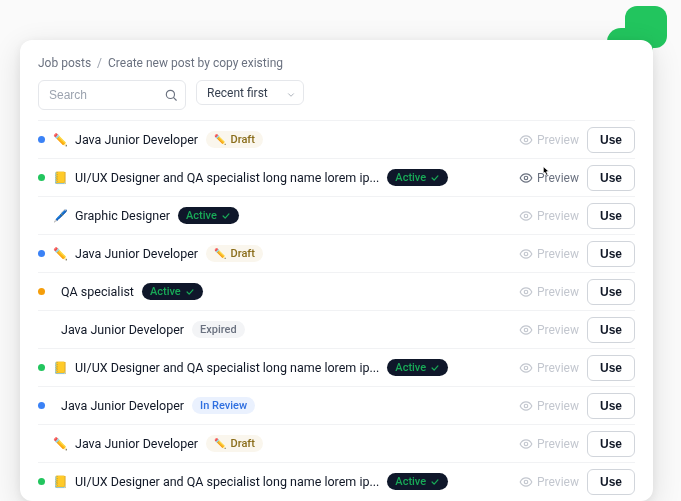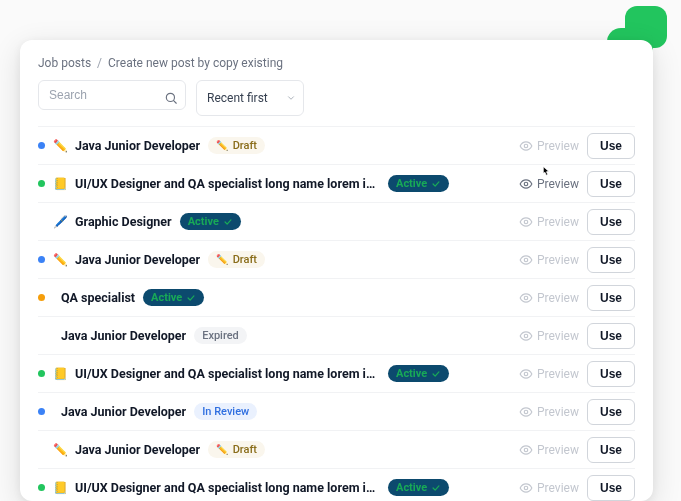--- a/index.html
+++ b/index.html
@@ -56,21 +56,21 @@
     transform: translateY(-50%);
     width: 14px; height: 14px;
     stroke: #6b7280;
   }
   .select-wrap {
     position: relative;
     flex: 0 0 108px;
   }
   .select-wrap .select {
     width: 100%;
-    height: 36px;
+    height: 25px;
     border: 1px solid #e5e7eb;
     border-radius: 6px;
     padding: 0 24px 0 10px;
     font-size: 12px;
     color: #374151;
     background: #fff;
     display: flex;
     align-items: center;
     cursor: pointer;
   }
@@ -99,40 +99,40 @@
   .dot-none   { background: transparent; }
   .emoji {
     font-size: 12px;
     width: 14px;
     text-align: center;
     flex: 0 0 auto;
   }
   .emoji.empty { width: 0; }
   .title {
     font-size: 12.5px;
-    font-weight: 700;
+    font-weight: 400;
     color: #111827;
     flex: 0 1 auto;
     white-space: nowrap;
     overflow: hidden;
     text-overflow: ellipsis;
     max-width: 305px;
   }
   .badge {
     font-size: 11px;
     padding: 2px 8px;
     border-radius: 10px;
     display: inline-flex;
     align-items: center;
     gap: 4px;
     flex: 0 0 auto;
     font-weight: 500;
   }
   .badge-draft   { background: #faf6ed; color: #8a6d1a; }
-  .badge-active  { background: #0c4a6e; color: #18a957; font-weight: bold; }
+  .badge-active  { background: #0f172a; color: #18a957; }
   .badge-expired { background: #f3f4f6; color: #6b7280; }
   .badge-review  { background: #eaf1fe; color: #2f6fe0; }
   .badge .pencil { font-size: 10px; }
   .badge .check { width: 10px; height: 10px; stroke: #18a957; }
   .spacer { flex: 1 1 auto; }
   .preview {
     display: flex;
     align-items: flex-end;
     gap: 4px;
     font-size: 12px;

